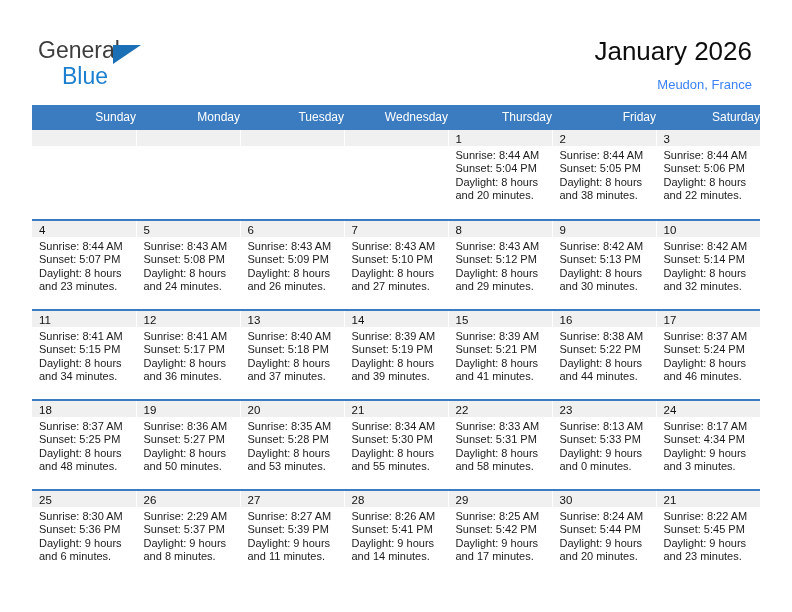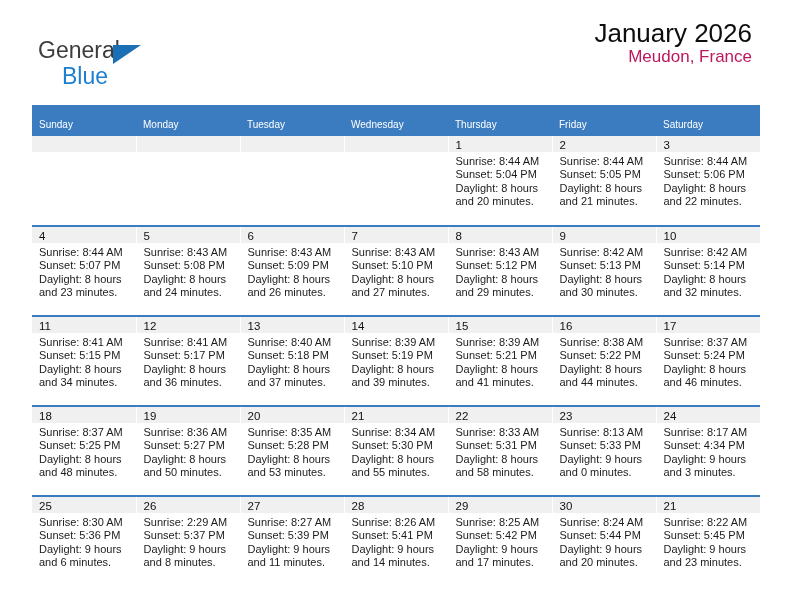--- a/index.html
+++ b/index.html
@@ -57,55 +57,55 @@
     top: 7px;
     width: 0;
     height: 0;
     border-left: 28px solid #1b6fb5;
     border-bottom: 19px solid transparent;
   }
 
   .title-wrap {
     position: absolute;
     right: 40px;
-    top: 18px;
+    top: 36px;
     text-align: right;
   }
   .cal-title {
     font-size: 26px;
     color: #0d0d0d;
     line-height: 30px;
     white-space: nowrap;
   }
   .cal-sub {
-    font-size: 17px;
-    color: #be185d;
+    font-size: 13px;
+    color: #3b82f6;
     line-height: 18px;
-    margin-top: 0;
+    margin-top: 10px;
     white-space: nowrap;
   }
 
   
   .cal {
     position: absolute;
     left: 32px;
     top: 105px;
     width: 728px;
     border-collapse: collapse;
     table-layout: fixed;
   }
   .cal col { width: 104px; }
 
   .cal thead th {
     background: #3b7cc0;
     color: #ffffff;
-    font-size: 10px;
+    font-size: 12px;
     font-weight: normal;
-    text-align: left;
-    padding: 14px 0 6px 7px;
+    text-align: right;
+    padding: 5px 0 6px 7px;
     height: 11px;
     border: 0;
   }
 
   .week-row { height: 90px; }
   .cell {
     vertical-align: top;
     padding: 0;
     border-top: 2px solid #3b7cc0;
     border-right: 1px solid #ffffff;
@@ -199,21 +199,21 @@
               <div>Daylight: 8 hours</div>
               <div>and 20 minutes.</div>
             </div>
           </td>
           <td class="cell first-week">
             <div class="daynum-band">2</div>
             <div class="cell-body">
               <div>Sunrise: 8:44 AM</div>
               <div>Sunset: 5:05 PM</div>
               <div>Daylight: 8 hours</div>
-              <div>and 21 minutes.</div>
+              <div>and 38 minutes.</div>
             </div>
           </td>
           <td class="cell first-week">
             <div class="daynum-band">3</div>
             <div class="cell-body">
               <div>Sunrise: 8:44 AM</div>
               <div>Sunset: 5:06 PM</div>
               <div>Daylight: 8 hours</div>
               <div>and 22 minutes.</div>
             </div>

